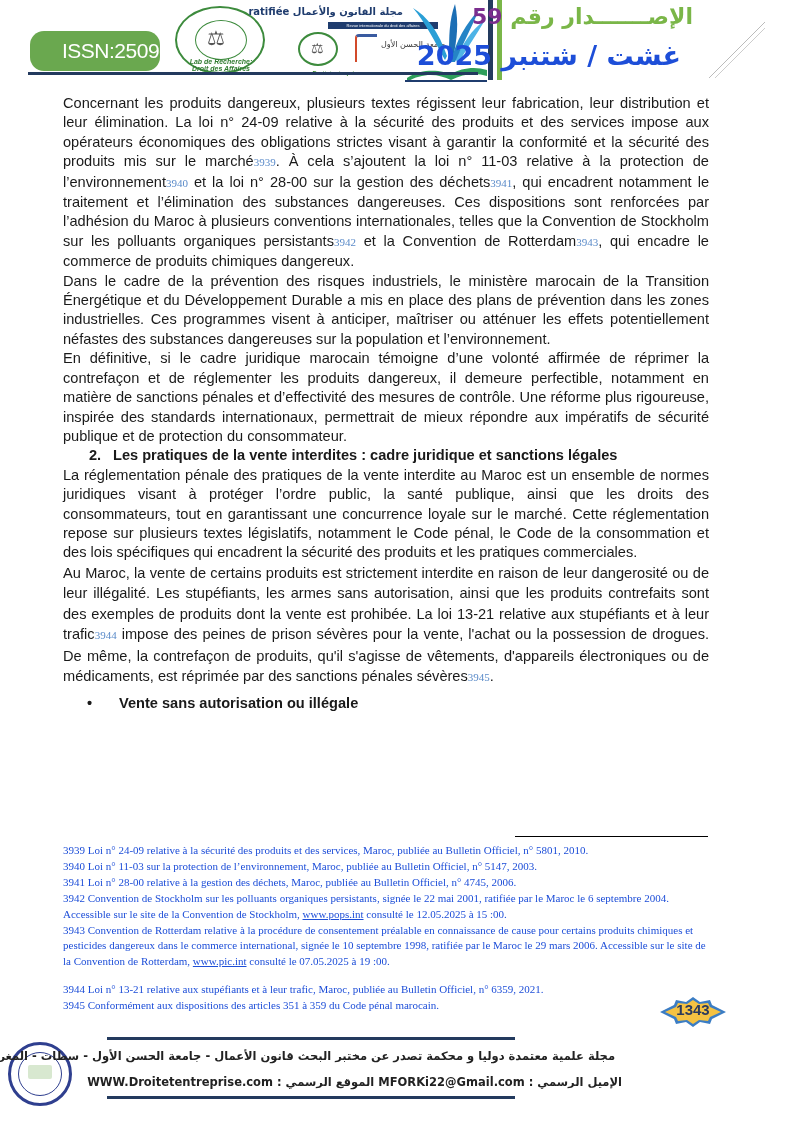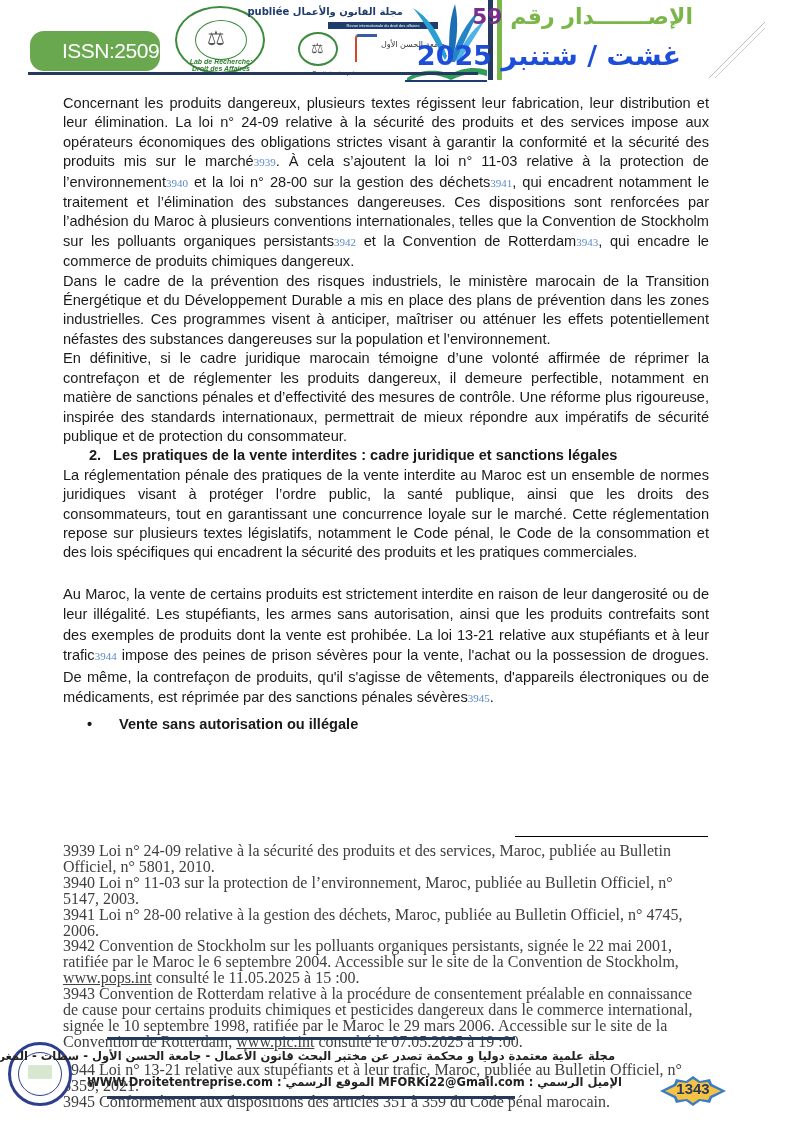--- a/index.html
+++ b/index.html
@@ -55,56 +55,56 @@
     .para { text-align: justify; }
     .para .fn { color: #5b8bc9; font-size: 11px; font-family: "Liberation Serif", serif; }
     .gap { margin-top: 6px; }
     .heading-num { font-weight: bold; padding-left: 26px; }
     .heading-num .n { display: inline-block; width: 24px; }
     .bullet { font-weight: bold; padding-left: 24px; }
     .bullet .dot { display: inline-block; width: 32px; }
 
     
     .fn-rule { position: absolute; left: 515px; top: 836px; width: 193px; height: 1px; background: #000; }
-    .footnotes { position: absolute; left: 63px; top: 843px; width: 648px; font-family: "Liberation Serif", serif; font-size: 16px; line-height: 15.9px; color: #404040; }
+    .footnotes { position: absolute; left: 63px; top: 843px; width: 648px; font-family: "Liberation Serif", serif; font-size: 11px; line-height: 15.9px; color: #1d4ed8; }
     .footnotes .link { text-decoration: underline; }
     .footnotes .spacer { height: 12px; }
 
     
     .footer-seal {
       position: absolute; left: 8px; top: 1042px; width: 64px; height: 64px; border-radius: 50%;
       border: 3px solid #2f3f8f; background: #fff;
     }
     .footer-seal .ring { position: absolute; left: 7px; top: 7px; width: 44px; height: 44px; border-radius: 50%; border: 1px solid #2f3f8f; }
     .footer-seal .mini { position: absolute; left: 17px; top: 20px; width: 24px; height: 14px; background: #d8e8d0; border-radius: 2px; }
 
     .footer-rule { position: absolute; left: 107px; width: 408px; height: 3px; background: #233a5e; }
     .footer-rule.top { top: 1037px; }
     .footer-rule.bottom { top: 1096px; }
     .footer-line1 { position: absolute; left: 107px; top: 1049px; width: 508px; text-align: right; direction: rtl; font-family: "DejaVu Sans", sans-serif; font-size: 11.5px; font-weight: bold; color: #222; white-space: nowrap; }
     .footer-line2 { position: absolute; left: 132px; top: 1075px; width: 490px; text-align: right; direction: rtl; font-family: "DejaVu Sans", sans-serif; font-size: 11.5px; font-weight: bold; color: #222; white-space: nowrap; padding-left: 16px; }
     .footer-line2 .latin { direction: ltr; unicode-bidi: embed; }
 
-    .page-badge { position: absolute; left: 660px; top: 1076px; width: 66px; height: 30px; }
+    .page-badge { position: absolute; left: 660px; top: 997px; width: 66px; height: 30px; }
     .page-badge .num { position: absolute; left: 0; top: 4px; width: 66px; text-align: center; font-family: "Liberation Sans", sans-serif; font-size: 15px; font-weight: bold; color: #2b3a5c; }
   </style>
 </head>
 <body>
 
 <div class="header">
   <div class="issn-badge">ISSN:2509-0291</div>
 
   <div class="lab-seal">
     <div class="inner"></div>
     <div class="scale">⚖</div>
     <div class="txt">Lab de Recherche: Droit des Affaires</div>
   </div>
 
   <div class="journal-block">
-    <div class="journal-title">مجلة القانون والأعمال publiée</div>
+    <div class="journal-title">مجلة القانون والأعمال ratifiée</div>
     <div class="journal-sub">Revue internationale du droit des affaires</div>
     <div class="small-seal">
         <span>⚖</span>
       </div>
     <div class="univ-logo"></div>
     <div class="univ-name">جامعة الحسن الأول</div>
     <div class="journal-url">www.Droitetentreprise.com</div>
   </div>
 
   <svg class="book-icon" viewBox="0 0 82 80">
@@ -142,35 +142,35 @@
   <p class="para">Dans le cadre de la prévention des risques industriels, le ministère marocain de la Transition Énergétique et du Développement Durable a mis en place des plans de prévention dans les zones industrielles. Ces programmes visent à anticiper, maîtriser ou atténuer les effets potentiellement néfastes des substances dangereuses sur la population et l’environnement.</p>
   <p class="para">En définitive, si le cadre juridique marocain témoigne d’une volonté affirmée de réprimer la contrefaçon et de réglementer les produits dangereux, il demeure perfectible, notamment en matière de sanctions pénales et d’effectivité des mesures de contrôle. Une réforme plus rigoureuse, inspirée des standards internationaux, permettrait de mieux répondre aux impératifs de sécurité publique et de protection du consommateur.</p>
 
   <div class="heading-num">
     <span class="n">2.</span><span>Les pratiques de la vente interdites : cadre juridique et sanctions légales</span>
   </div>
 
   <p class="para">La réglementation pénale des pratiques de la vente interdite au Maroc est un ensemble de normes juridiques visant à protéger l’ordre public, la santé publique, ainsi que les droits des consommateurs, tout en garantissant une concurrence loyale sur le marché. Cette réglementation repose sur plusieurs textes législatifs, notamment le Code pénal, le Code de la consommation et des lois spécifiques qui encadrent la sécurité des produits et les pratiques commerciales.</p>
 
 
-  <p class="para" style="line-height:20.5px;margin-top:21px;">
+  <p class="para" style="line-height:20.5px;">
     <span>Au Maroc, la vente de certains produits est strictement interdite en raison de leur dangerosité ou de leur illégalité. Les stupéfiants, les armes sans autorisation, ainsi que les produits contrefaits sont des exemples de produits dont la vente est prohibée. La loi 13-21 relative aux stupéfiants et à leur trafic</span><span class="fn">3944</span><span> impose des peines de prison sévères pour la vente, l'achat ou la possession de drogues. De même, la contrefaçon de produits, qu'il s'agisse de vêtements, d'appareils électroniques ou de médicaments, est réprimée par des sanctions pénales sévères</span><span class="fn">3945</span><span>.</span>
   </p>
 
   <div class="bullet gap">
     <span class="dot">•</span><span>Vente sans autorisation ou illégale</span>
   </div>
 </div>
 
 <div class="fn-rule"></div>
 <div class="footnotes">
   <div><span>3939</span> <span>Loi n° 24-09 relative à la sécurité des produits et des services, Maroc, publiée au Bulletin Officiel, n° 5801, 2010.</span></div>
   <div><span>3940</span> <span>Loi n° 11-03 sur la protection de l’environnement, Maroc, publiée au Bulletin Officiel, n° 5147, 2003.</span></div>
   <div><span>3941</span> <span>Loi n° 28-00 relative à la gestion des déchets, Maroc, publiée au Bulletin Officiel, n° 4745, 2006.</span></div>
-  <div><span>3942</span> <span>Convention de Stockholm sur les polluants organiques persistants, signée le 22 mai 2001, ratifiée par le Maroc le 6 septembre 2004. Accessible sur le site de la Convention de Stockholm, </span><span class="link">www.pops.int</span><span>  consulté le 11.05.2025 à 15 :00.</span></div>
+  <div><span>3942</span> <span>Convention de Stockholm sur les polluants organiques persistants, signée le 22 mai 2001, ratifiée par le Maroc le 6 septembre 2004. Accessible sur le site de la Convention de Stockholm, </span><span class="link">www.pops.int</span><span>  consulté le 12.05.2025 à 15 :00.</span></div>
   <div><span>3943</span> <span>Convention de Rotterdam relative à la procédure de consentement préalable en connaissance de cause pour certains produits chimiques et pesticides dangereux dans le commerce international, signée le 10 septembre 1998, ratifiée par le Maroc le 29 mars 2006. Accessible sur le site de la Convention de Rotterdam, </span><span class="link">www.pic.int</span><span>  consulté le 07.05.2025 à 19 :00.</span></div>
   <div class="spacer"></div>
   <div><span>3944</span> <span>Loi n° 13-21 relative aux stupéfiants et à leur trafic, Maroc, publiée au Bulletin Officiel, n° 6359, 2021.</span></div>
   <div><span>3945</span> <span>Conformément aux dispositions des articles 351 à 359 du Code pénal marocain.</span></div>
 </div>
 
 <div class="footer-seal">
   <div class="ring"></div>
   <div class="mini"></div>
 </div>

